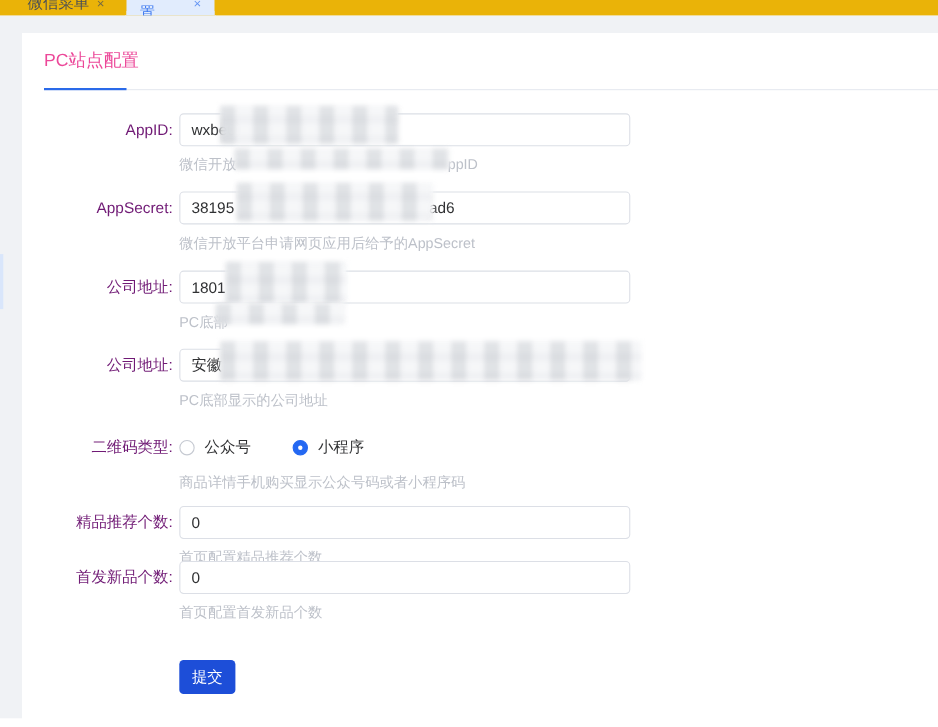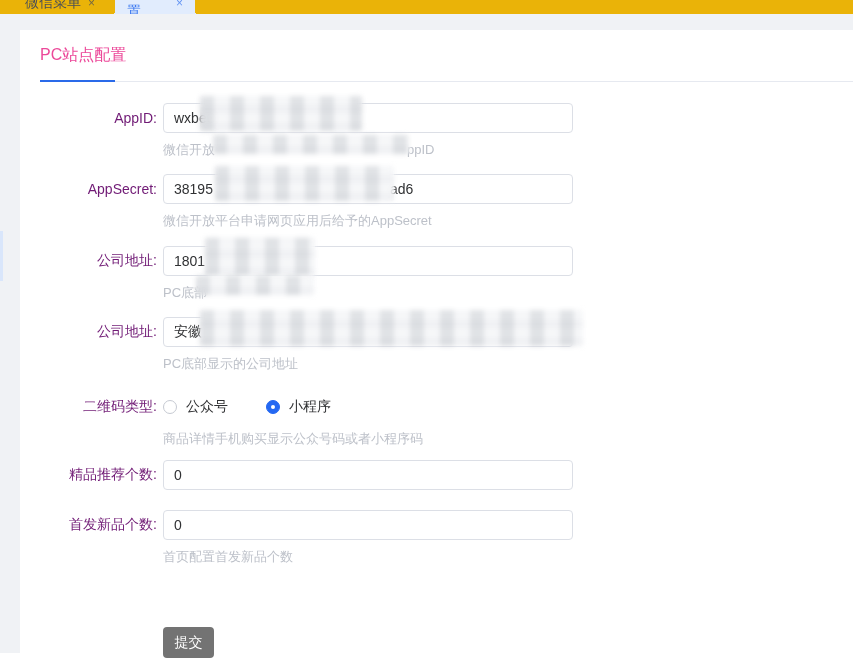--- a/index.html
+++ b/index.html
@@ -53,22 +53,22 @@
   .radio-item { display:flex; align-items:center; cursor:pointer; }
   .radio-item + .radio-item { margin-left:38px; }
   .radio-dot { width:14px; height:14px; border-radius:50%; border:1px solid #c6cad2;
     background:#fff; margin-right:9px; position:relative; }
   .radio-item.sel .radio-dot { background:#2468f2; border-color:#2468f2; }
   .radio-item.sel .radio-dot::after { content:''; position:absolute; left:4px; top:4px;
     width:4px; height:4px; border-radius:50%; background:#fff; }
   .radio-label { font-size:14px; color:#303133; }
 
   .submit-btn { position:absolute; left:143px; top:570px; width:51px; height:31px;
-    background:#737373; color:#fff; font-size:14px; border:none; border-radius:4px;
-    cursor:pointer; font-family:Liberation Sans, sans-serif;margin-top:27px; }
+    background:#1d4ed8; color:#fff; font-size:14px; border:none; border-radius:4px;
+    cursor:pointer; font-family:Liberation Sans, sans-serif; }
 
   
   .blur { position:absolute; z-index:3; border-radius:2px;
     background:
       repeating-linear-gradient(90deg, rgba(190,194,200,.38) 0 14px, rgba(245,246,248,.30) 14px 30px),
       repeating-linear-gradient(0deg, rgba(225,227,231,.45) 0 8px, rgba(248,249,250,.35) 8px 18px),
       rgba(244,245,247,.78);
     backdrop-filter: blur(5px); -webkit-backdrop-filter: blur(5px);
     filter: blur(2.5px); }
 </style>
@@ -159,20 +159,21 @@
       <div class="hint">PC底部显示的公司地址</div>
     </div>
 
     <div class="row" style="top:430px">
       <div class="row-line">
         <span class="lbl">精品推荐个数:</span>
         <div class="input">
           <span>0</span>
         </div>
       </div>
+      <div class="hint">首页配置精品推荐个数</div>
     </div>
 
     <div class="row" style="top:480px">
       <div class="row-line">
         <span class="lbl">首发新品个数:</span>
         <div class="input">
           <span>0</span>
         </div>
       </div>
       <div class="hint">首页配置首发新品个数</div>

